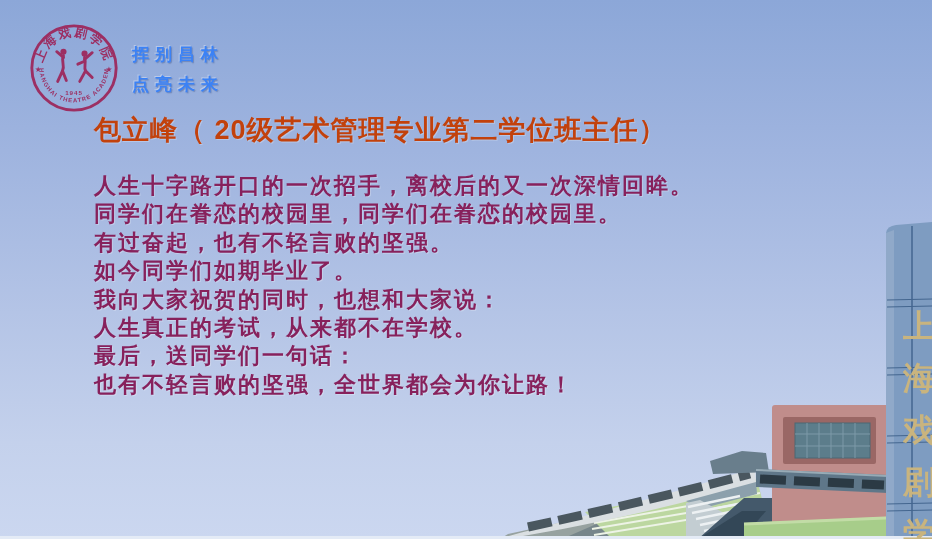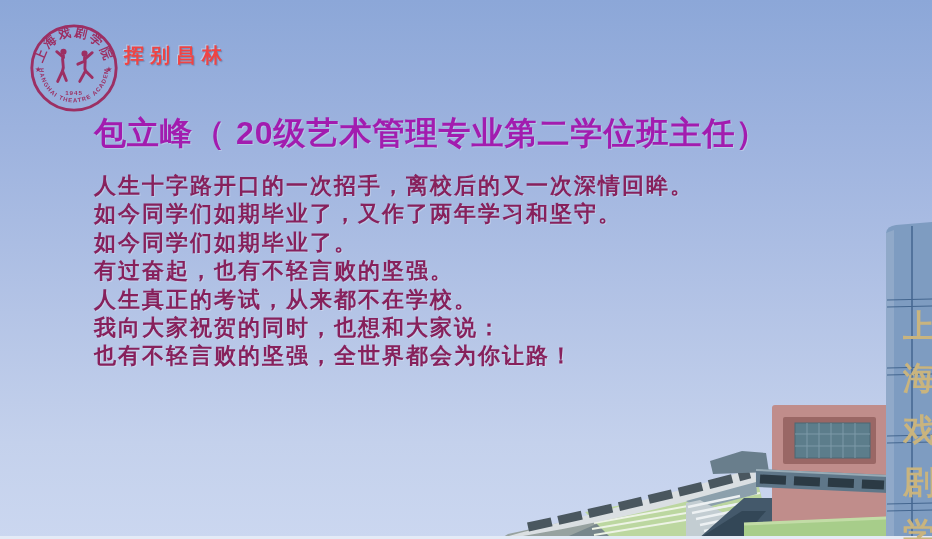--- a/index.html
+++ b/index.html
@@ -18,29 +18,29 @@
     position:absolute;left:903px;top:300px;width:38px;height:246px;
     z-index:2;overflow:hidden;
     font-size:32px;line-height:52px;color:#C9B47E;
     font-weight:bold;word-break:break-all;
     font-family:"Liberation Serif", serif;
   }
   
   #logo{position:absolute;left:28px;top:22px;z-index:3;}
   
   .slogan{
-    position:absolute;left:124px;top:40px;z-index:3;
-    color:#ef4444;font-size:20px;font-weight:bold;letter-spacing:6px;
+    position:absolute;left:132px;top:40px;z-index:3;
+    color:#3b82f6;font-size:17px;font-weight:bold;letter-spacing:6px;
     line-height:30px;
     text-shadow:1px 1px 1px rgba(96,118,168,.7), -1px -1px 0 rgba(255,255,255,.35);
   }
   
   .title{
     position:absolute;left:94px;top:112px;z-index:3;
-    color:#a21caf;font-size:32px;font-weight:bold;letter-spacing:1px;
+    color:#c2410c;font-size:27px;font-weight:bold;letter-spacing:1px;
     white-space:nowrap;
     text-shadow:1px 1px 0 rgba(255,255,255,.25);
   }
   
   .body-block{
     position:absolute;left:94px;top:172px;width:835px;z-index:3;
     color:#87215C;font-size:22px;font-weight:bold;letter-spacing:2px;
     line-height:28.4px;
     text-shadow:1px 1px 0 rgba(255,255,255,.25);
   }
@@ -143,25 +143,27 @@
     <circle cx="59" cy="33" r="3.2" fill="#9C2F63" stroke="none"></circle>
     <path d="M59,37 C61,43 58,47 60,51"></path>
     <path d="M59,39 L67,32 M59,41 L52,44"></path>
     <path d="M60,51 L67,58 M60,51 L54,62"></path>
   </g>
   <text x="48" y="76" font-size="6.5" font-weight="bold" fill="#9C2F63" text-anchor="middle" letter-spacing="1">1945</text>
 </svg>
 
 <div class="slogan">
   <div>挥别昌林</div>
+  <div>点亮未来</div>
 </div>
 
 <div class="title">包立峰（ 20级艺术管理专业第二学位班主任）</div>
 
 <div class="body-block">
     <div class="body-line">人生十字路开口的一次招手，离校后的又一次深情回眸。</div>
-    <div class="body-line">如今同学们如期毕业了，又作了两年学习和坚守。</div>
+    <div class="body-line">同学们在眷恋的校园里，同学们在眷恋的校园里。</div>
+    <div class="body-line">有过奋起，也有不轻言败的坚强。</div>
     <div class="body-line">如今同学们如期毕业了。</div>
-    <div class="body-line">有过奋起，也有不轻言败的坚强。</div>
+    <div class="body-line">我向大家祝贺的同时，也想和大家说：</div>
     <div class="body-line">人生真正的考试，从来都不在学校。</div>
-    <div class="body-line">我向大家祝贺的同时，也想和大家说：</div>
+    <div class="body-line">最后，送同学们一句话：</div>
     <div class="body-line">也有不轻言败的坚强，全世界都会为你让路！</div>
   </div>
 
 </body></html>

